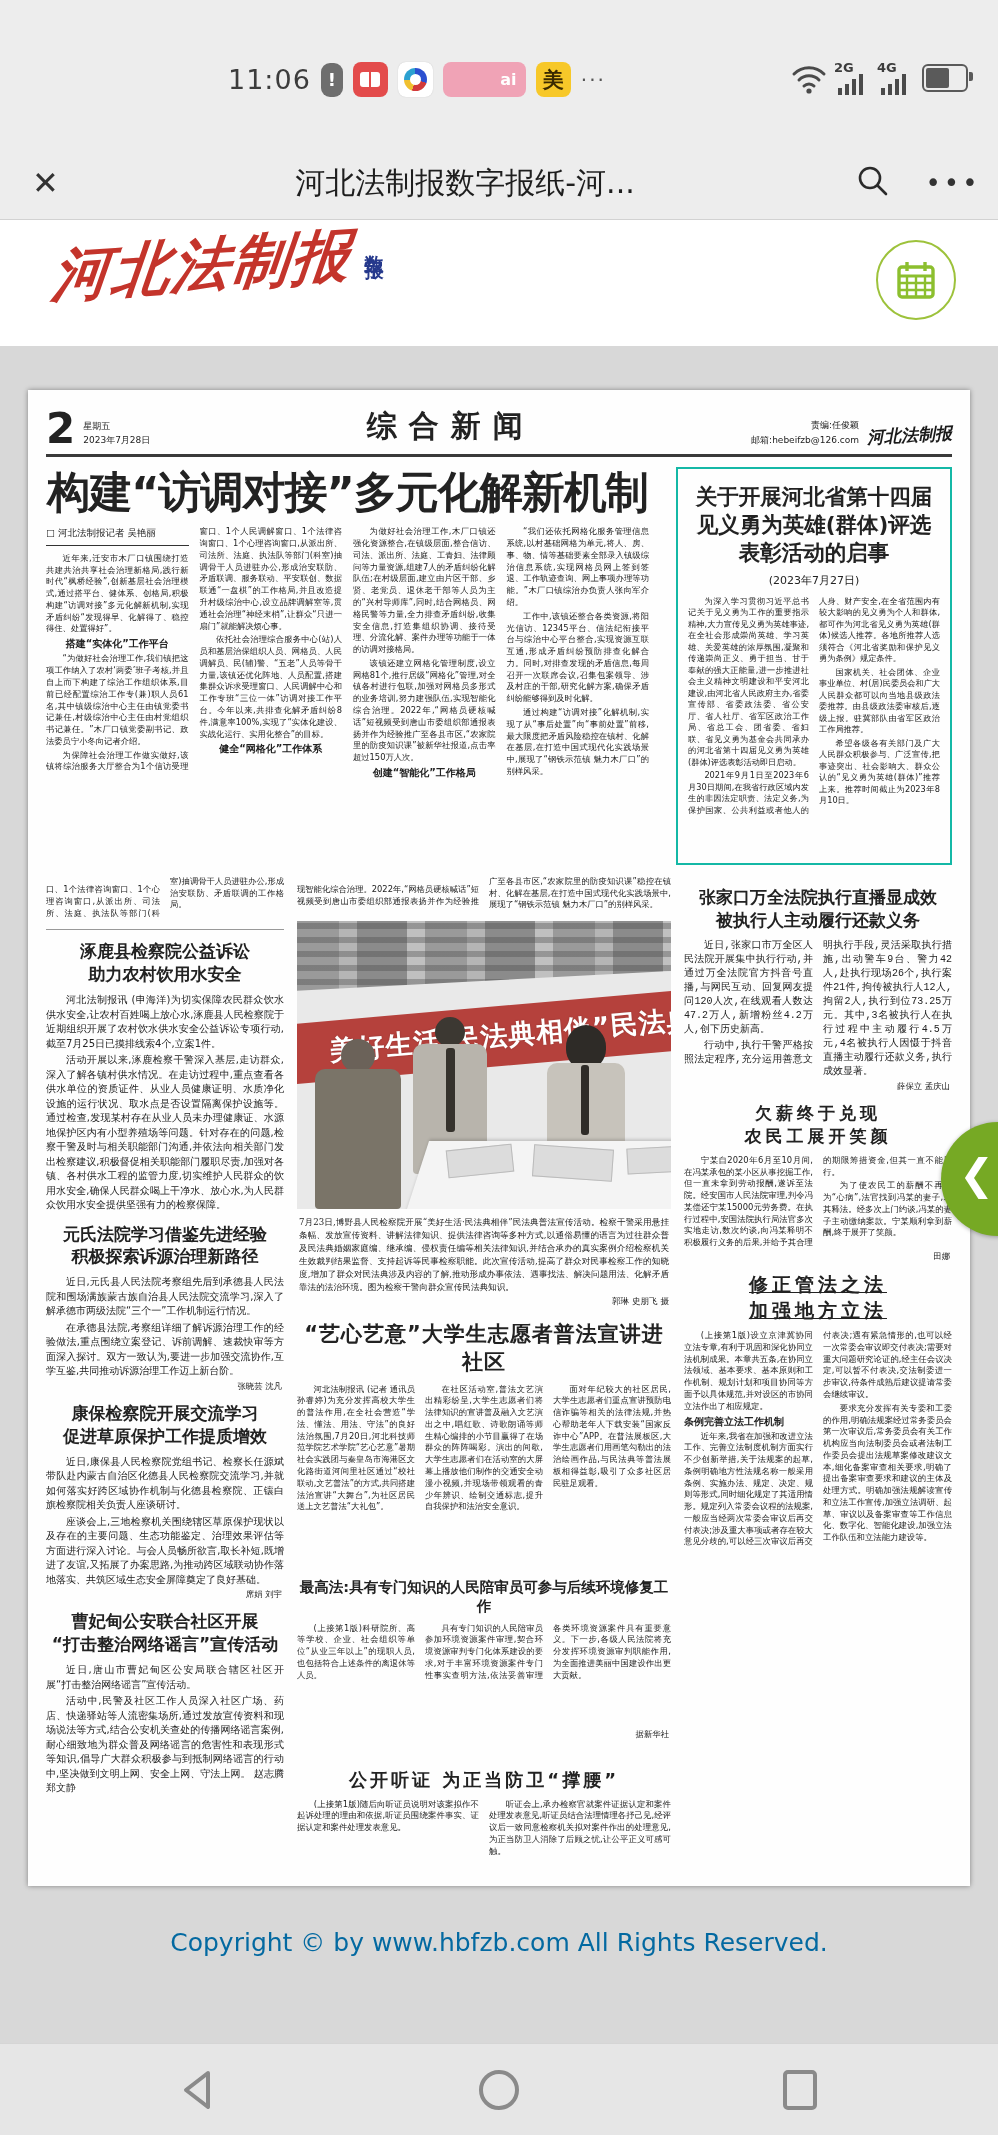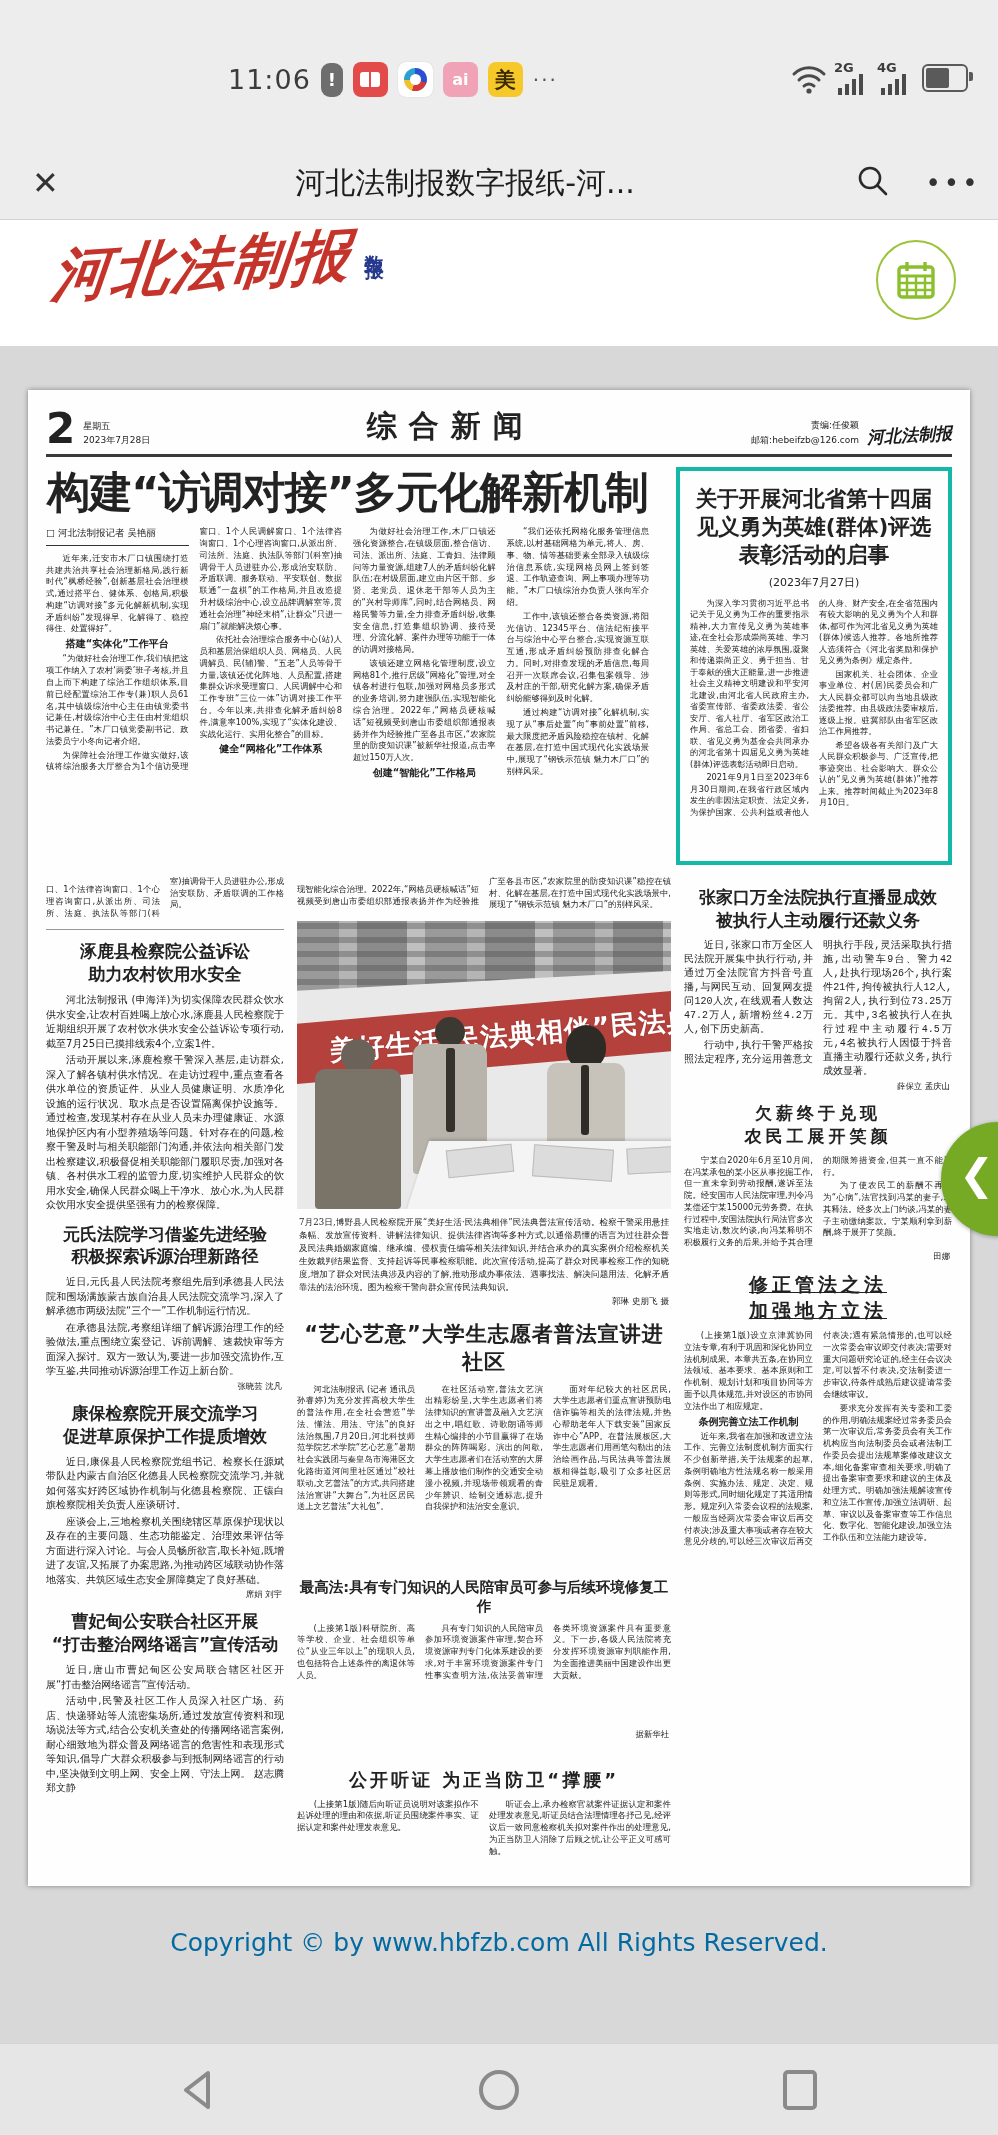--- a/index.html
+++ b/index.html
@@ -11,21 +11,21 @@
   .sb-left{position:absolute;left:228px;top:0;display:flex;align-items:center;gap:10px;}
   .sb-time{font-size:27px;color:#3c3c3c;letter-spacing:1px;}
   .appicon{width:35px;height:35px;border-radius:8px;display:flex;align-items:center;justify-content:center;font-weight:bold;}
   .pill{width:22px;height:34px;border-radius:9px;background:#6e6e6e;color:#fff;font-size:18px;display:flex;align-items:center;justify-content:center;font-weight:bold;}
   .app-book{background:#e34b4b;}
   .app-book .pg{width:20px;height:15px;background:#fff;border-radius:3px;position:relative;}
   .app-book .pg:after{content:"";position:absolute;left:9px;top:0;width:2px;height:15px;background:#e34b4b;}
   .app-browser{background:#fff;box-shadow:0 0 1px #bbb;}
   .app-browser .ring{width:23px;height:23px;border-radius:50%;background:conic-gradient(#2b4fd0 0 30%,#d23a3a 30% 55%,#f0c030 55% 75%,#2ba0d0 75% 100%);position:relative;}
   .app-browser .ring:after{content:"";position:absolute;left:6px;top:6px;width:11px;height:11px;border-radius:50%;background:#fff;}
-  .app-ai{background:#f0a3b6;color:#fff;font-size:16px;}
+  .app-ai{background:#f0a3b6;color:#fff;font-size:16px;padding-left:48px;}
   .app-mei{background:#f7c829;color:#3a2a00;font-size:21px;}
   .sb-dots{font-size:20px;color:#555;letter-spacing:2px;}
   .sb-right{position:absolute;right:30px;top:2px;display:flex;gap:9px;}
   .netlabel{font-size:13px;color:#3c3c3c;font-weight:bold;position:absolute;top:-4px;left:-2px;}
   .siggroup{position:relative;width:34px;height:32px;}
   .batt{width:42px;height:24px;border:2.5px solid #5a5a5a;border-radius:6px;position:relative;margin-bottom:3px;}
   .batt .lvl{position:absolute;left:2px;top:2px;bottom:2px;width:55%;background:#5a5a5a;border-radius:2px;}
   .batt:after{content:"";position:absolute;right:-7px;top:6px;width:4px;height:9px;background:#5a5a5a;border-radius:0 2px 2px 0;}
   .header{position:absolute;top:150px;left:0;width:998px;height:66px;display:flex;align-items:center;}
   .hx{font-size:32px;color:#333;margin-left:32px;width:60px;}
@@ -49,21 +49,21 @@
   .ph-right{text-align:right;font-size:9px;line-height:1.6;color:#222;}
   .ph-brand{font-family:"DejaVu Serif","Liberation Serif",serif;font-style:italic;font-weight:bold;font-size:17px;margin-left:8px;transform:rotate(-3deg);color:#1a1a1a;}
   .ph-rightwrap{display:flex;align-items:flex-end;}
   .band1{display:flex;gap:27px;margin-top:10px;}
   .main-art{flex:1;min-width:0;}
   .main-art h1{margin:2px 0 10px;font-size:43px;line-height:1.1;text-align:center;letter-spacing:-1px;font-weight:900;}
   .byline{font-size:9.5px;border-bottom:1px solid #333;padding-bottom:5px;margin-bottom:7px;break-inside:avoid;}
   .cols4{column-count:4;column-gap:11px;font-size:8.3px;line-height:1.42;text-align:justify;height:268px;overflow:hidden;}
   .cols4 p,.cols2 p,.cols3 p,.artbody p{margin:0 0 2px;text-indent:2em;}
   .subhead{font-weight:900;text-align:center;font-size:10px;margin:5px 0;text-indent:0 !important;}
-  .notice-box{width:276px;border:4px solid #14b8a6;padding:12px 10px;box-sizing:border-box;height:398px;overflow:hidden;}
+  .notice-box{width:276px;border:2px solid #14b8a6;padding:12px 10px;box-sizing:border-box;height:398px;overflow:hidden;}
   .notice-box h2{margin:2px 0 6px;font-size:21.5px;line-height:1.3;text-align:center;font-weight:900;}
   .notice-date{text-align:center;font-size:11px;margin:4px 0 8px;}
   .cols2{column-count:2;column-gap:10px;font-size:8.2px;line-height:1.4;text-align:justify;}
   .cols3{column-count:3;column-gap:10px;font-size:8.3px;line-height:1.42;text-align:justify;}
   .band2{display:flex;gap:13px;margin-top:11px;}
   .col-left{width:238px;}
   .col-mid{flex:1;min-width:0;}
   .col-right{width:268px;}
   .stub2{column-count:2;column-gap:10px;font-size:8.3px;line-height:1.4;text-align:justify;margin-bottom:8px;}
   .art h3{margin:10px 0 7px;font-size:17px;line-height:1.35;text-align:center;font-weight:900;}
@@ -348,21 +348,21 @@
         <div class="cols2" style="font-size:8.4px;">
             <p>宁某自2020年6月至10月间,在冯某承包的某小区从事挖掘工作,但一直未拿到劳动报酬,遂诉至法院。经安国市人民法院审理,判令冯某偿还宁某15000元劳务费。在执行过程中,安国法院执行局法官多次实地走访,数次约谈,向冯某释明不积极履行义务的后果,并给予其合理的期限筹措资金,但其一直不能履行。</p>
             <p>为了使农民工的薪酬不再成为“心病”,法官找到冯某的妻子,对其释法。经多次上门约谈,冯某的妻子主动缴纳案款。宁某顺利拿到薪酬,终于展开了笑颜。</p>
           </div>
         <div class="sig">田娜</div>
       </div>
       <div class="art">
         <h3 class="sp" style="font-size:19px;text-decoration:underline;"><span>修正管法之法</span><br><span>加强地方立法</span></h3>
         <div class="cols2" style="font-size:8.4px;">
           <p>(上接第1版)设立京津冀协同立法专章,有利于巩固和深化协同立法机制成果。本章共五条,在协同立法领域、基本要求、基本原则和工作机制、规划计划和项目协同等方面予以具体规范,并对设区的市协同立法作出了相应规定。</p>
-          <p class="subhead" style="text-align:center;">条例完善立法工作机制</p>
+          <p class="subhead" style="text-align:left;">条例完善立法工作机制</p>
           <p>近年来,我省在加强和改进立法工作、完善立法制度机制方面实行不少创新举措,关于法规案的起草,条例明确地方性法规名称一般采用条例、实施办法、规定、决定、规则等形式,同时细化规定了其适用情形。规定列入常委会议程的法规案,一般应当经两次常委会审议后再交付表决;涉及重大事项或者存在较大意见分歧的,可以经三次审议后再交付表决;遇有紧急情形的,也可以经一次常委会审议即交付表决;需要对重大问题研究论证的,经主任会议决定,可以暂不付表决,交法制委进一步审议,待条件成熟后建议提请常委会继续审议。</p>
             <p>要求充分发挥有关专委和工委的作用,明确法规案经过常务委员会第一次审议后,常务委员会有关工作机构应当向法制委员会或者法制工作委员会提出法规草案修改建议文本,细化备案审查相关要求,明确了提出备案审查要求和建议的主体及处理方式。明确加强法规解读宣传和立法工作宣传,加强立法调研、起草、审议以及备案审查等工作信息化、数字化、智能化建设,加强立法工作队伍和立法能力建设等。</p>
         </div>
       </div>
     </div>
   </div>
 </div>
 
 <div class="handle">
     <span>❮</span>

